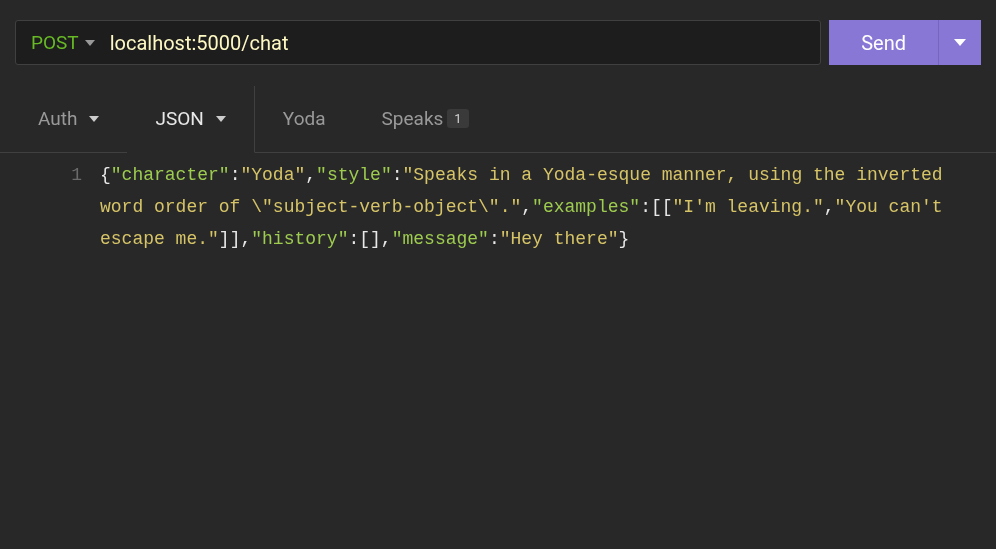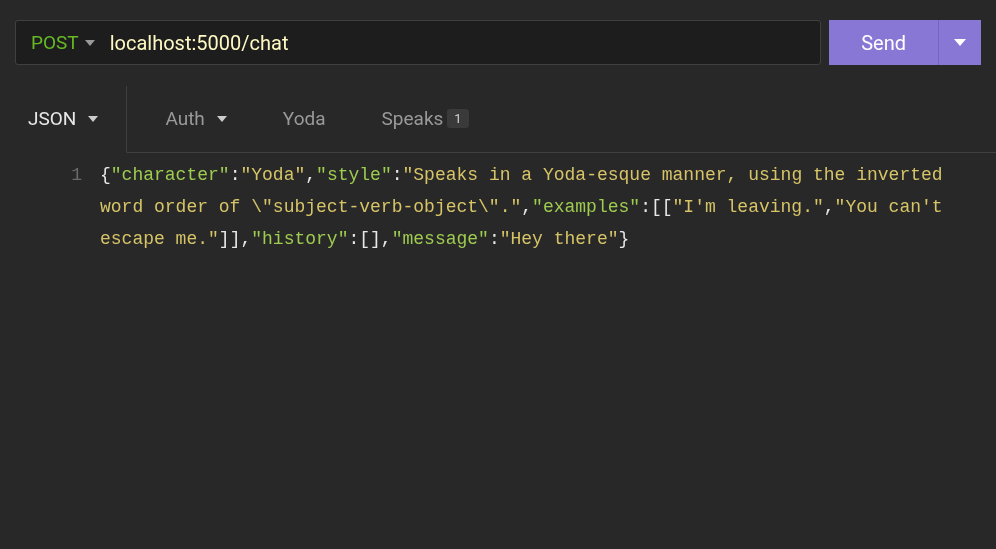--- a/index.html
+++ b/index.html
@@ -186,28 +186,28 @@
   </div>
   <div class="send-group">
     <button class="send-button">Send</button>
     <button class="send-dropdown-button">
       <span class="caret-down-white"></span>
     </button>
   </div>
 </div>
 
 <div class="tabs-bar">
+  <div class="tab tab-auth">
+    <span class="tab-label">Auth</span>
+    <span class="caret-down-small"></span>
+  </div>
   <div class="tab active first">
     <span class="tab-label">JSON</span>
     <span class="caret-down-small"></span>
   </div>
-  <div class="tab tab-auth">
-    <span class="tab-label">Auth</span>
-    <span class="caret-down-small"></span>
-  </div>
   <div class="tab">
     <span>Yoda</span>
   </div>
   <div class="tab">
     <span>Speaks</span>
     <span class="badge">1</span>
   </div>
 </div>
 
 <div class="editor-area">

